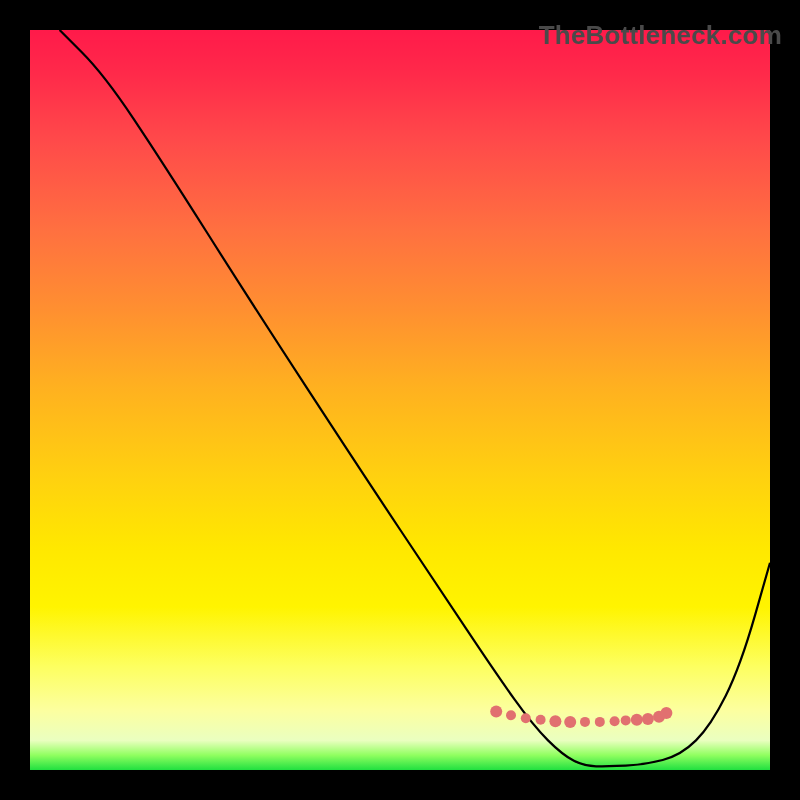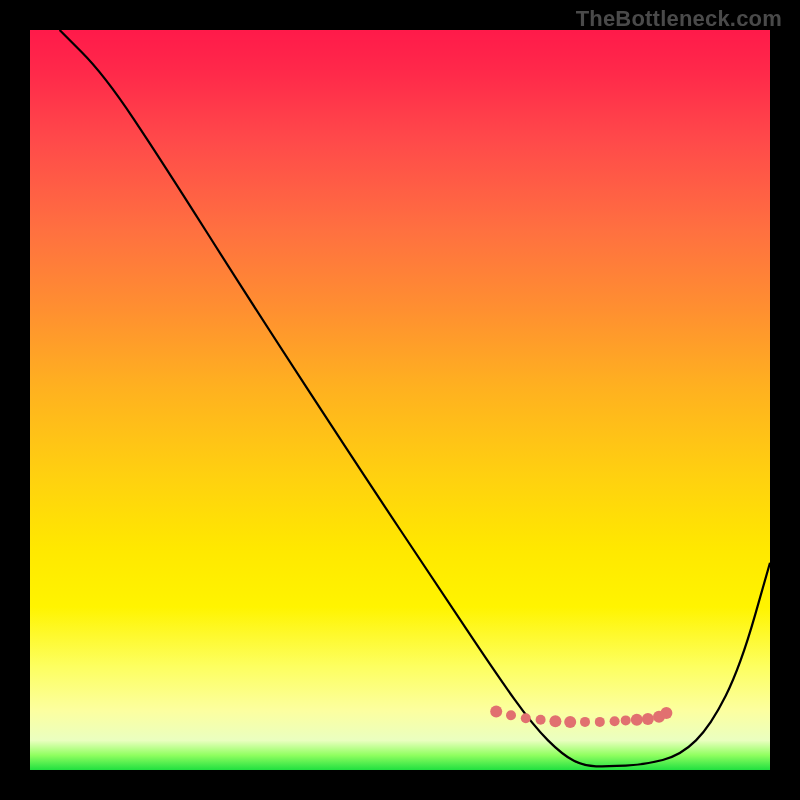--- a/index.html
+++ b/index.html
@@ -36,23 +36,23 @@
       #fdff60 86%,
       #fcffa0 92%,
       #eaffc0 96%,
       #90ff60 98%,
       #20e040 100%
     );
   }
   .watermark {
     position: absolute;
     right: 18px;
-    top: 6px;
+    top: 20px;
     color: #4a4a4a;
-    font-size: 22px;
+    font-size: 26px;
     font-weight: bold;
     letter-spacing: 0.2px;
   }
   svg.curve {
     position: absolute;
     left: 0;
     top: 0;
     width: 740px;
     height: 740px;
   }

